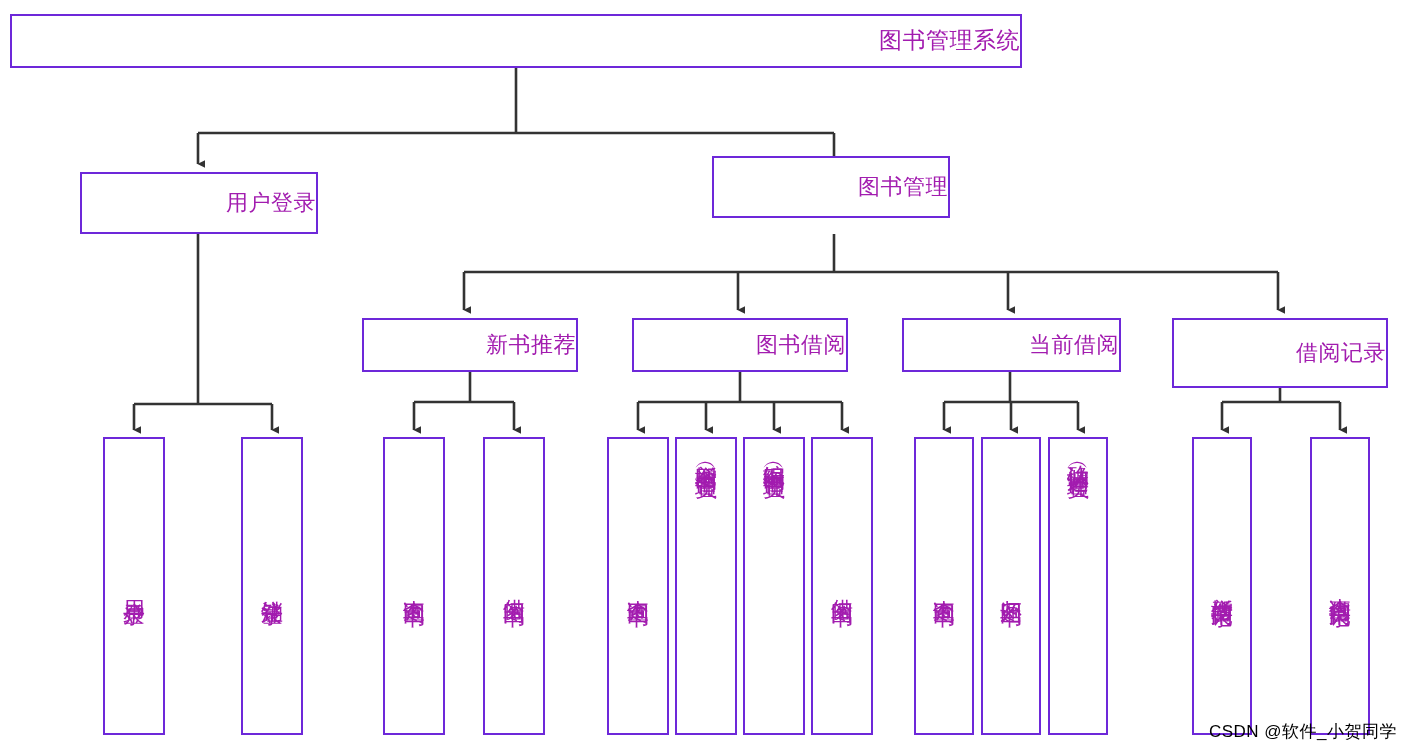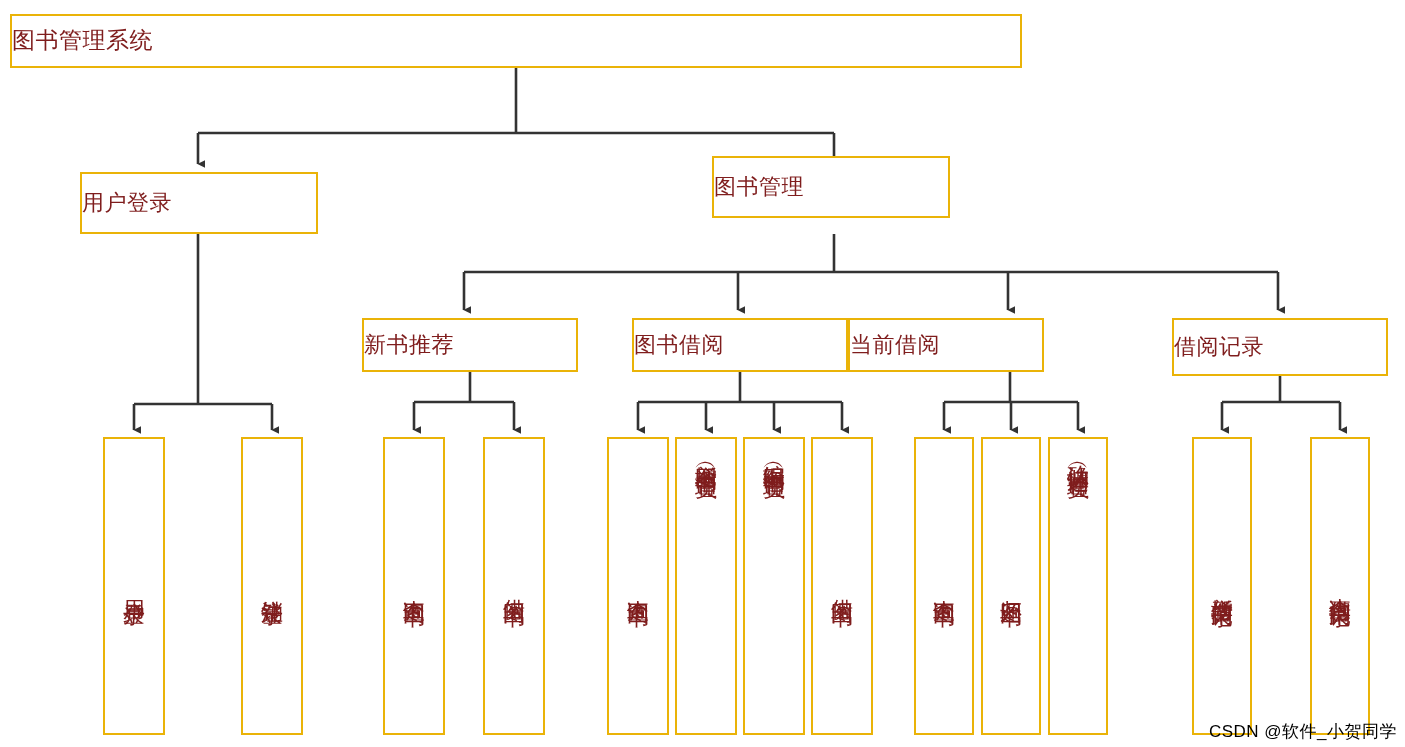--- a/index.html
+++ b/index.html
@@ -22,25 +22,25 @@
     position: absolute;
     left: 0;
     top: 0;
     width: 1405px;
     height: 747px;
   }
   .node {
     position: absolute;
     box-sizing: border-box;
     background: #ffffff;
-    border: 2px solid #eab308;
+    border: 2px solid #6d28d9;
     display: flex;
     align-items: center;
-    justify-content: flex-start;
-    color: #7f1d1d;
+    justify-content: flex-end;
+    color: #a21caf;
     z-index: 5;
   }
   .node .label {
     display: block;
     text-align: center;
     line-height: 1.18;
     letter-spacing: 0.5px;
   }
   
   .node.h .label {
@@ -145,24 +145,24 @@
   <div class="node h" style="left:712px; top:156px; width:238px; height:62px;">
     <span class="label">图书管理</span>
   </div>
 
   <div class="node h" style="left:362px; top:318px; width:216px; height:54px;">
     <span class="label">新书推荐</span>
   </div>
   <div class="node h" style="left:632px; top:318px; width:216px; height:54px;">
     <span class="label">图书借阅</span>
   </div>
-  <div class="node h" style="left:848px; top:318px; width:196px; height:54px;">
+  <div class="node h" style="left:902px; top:318px; width:219px; height:54px;">
     <span class="label">当前借阅</span>
   </div>
-  <div class="node h" style="left:1172px; top:318px; width:216px; height:58px;">
+  <div class="node h" style="left:1172px; top:318px; width:216px; height:70px;">
     <span class="label">借阅记录</span>
   </div>
 
   <div class="node v center" style="left:103px; top:437px; width:62px; height:298px;">
     <span class="label">用户登录</span>
   </div>
   <div class="node v center" style="left:241px; top:437px; width:62px; height:298px;">
     <span class="label">注销登录</span>
   </div>
 

